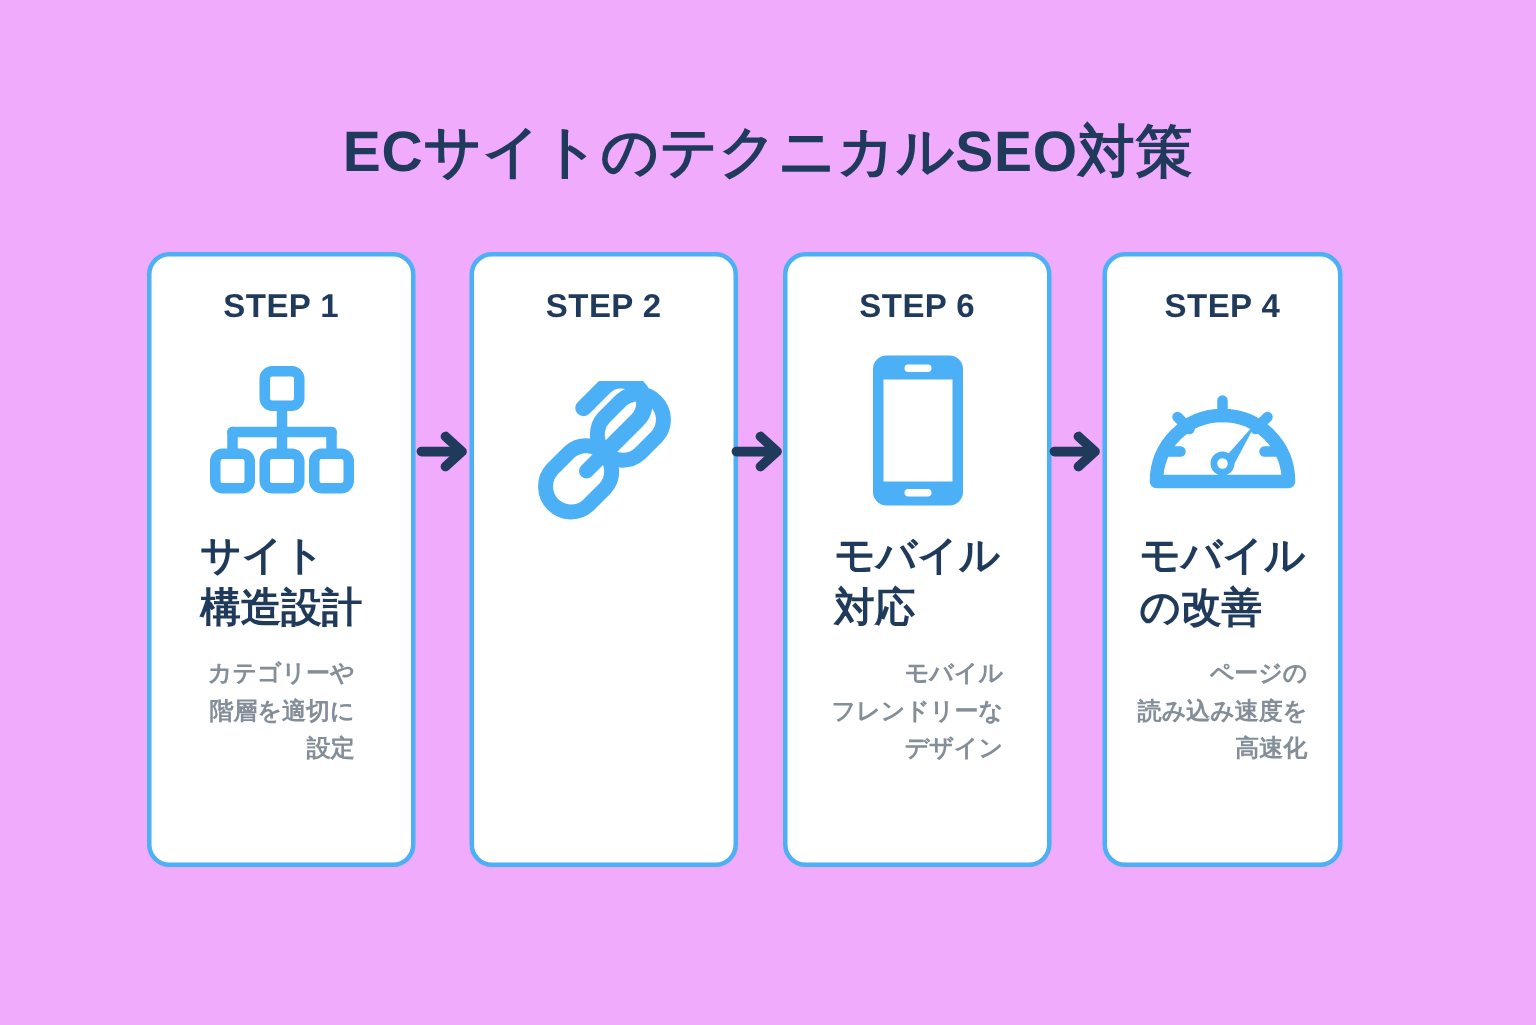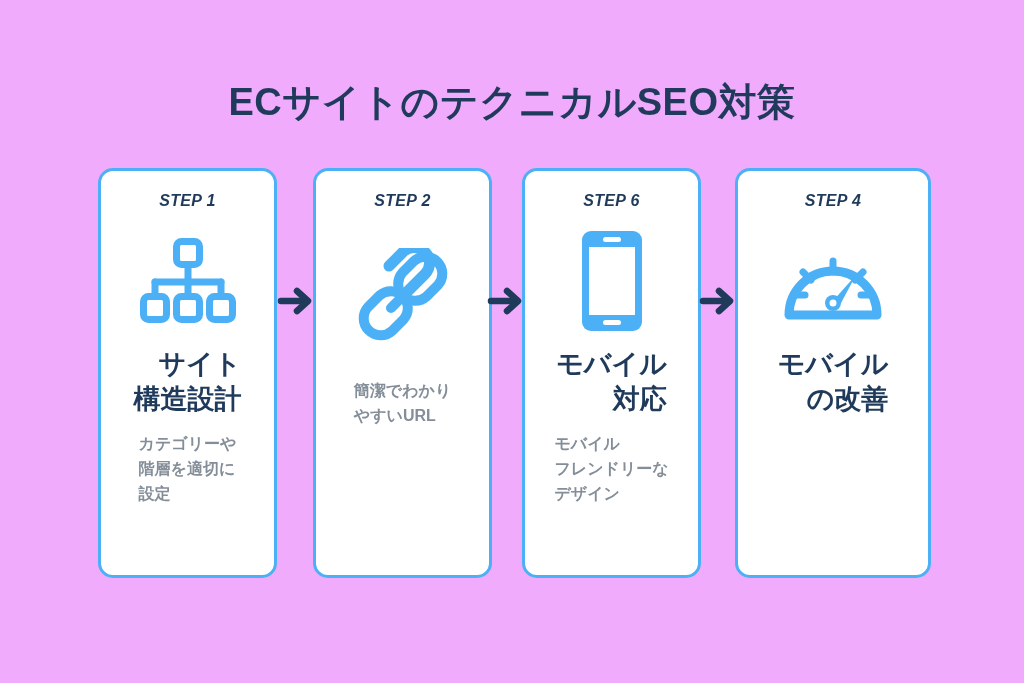--- a/index.html
+++ b/index.html
@@ -54,56 +54,55 @@
     background: #ffffff;
     border: 3px solid #4BB0F5;
     border-radius: 15px;
     display: flex;
     flex-direction: column;
     align-items: center;
   }
   .step-card.c0 { left: 0px; }
   .step-card.c1 { left: 215px; gap: 15px; }
   .step-card.c2 { left: 424px; }
-  .step-card.c3 { left: 637px; width: 196px; }
+  .step-card.c3 { left: 637px; width: 160px; }
 
   .step-label {
     margin-top: 22px;
-    font-size: 16px;
+    font-size: 22px;
     font-weight: bold;
     color: #1f3a5a;
     letter-spacing: 0.3px;
     line-height: 1;
-    font-style: italic;
   }
 
   .step-icon {
     margin-top: 20px;
     height: 104px;
     display: flex;
     align-items: center;
     justify-content: center;
   }
 
   .step-title {
     margin-top: 14px;
     font-size: 27px;
     font-weight: bold;
     color: #1f3a5a;
-    text-align: right;
+    text-align: left;
     line-height: 1.28;
     white-space: pre-line;
   }
 
   .step-desc {
     margin-top: 16px;
     font-size: 16px;
     font-weight: bold;
     color: #848e99;
-    text-align: left;
+    text-align: right;
     line-height: 1.55;
     white-space: pre-line;
   }
 
   
   .step-arrow {
     position: absolute;
     top: 281px;
     width: 40px;
     height: 40px;
@@ -157,22 +156,20 @@
             <path d="M40 30 L56 14 A16 16 0 0 1 80 38 L64 54 A16 16 0 0 1 40 30 Z" opacity="0"></path>
           </g>
 
           <g fill="none" stroke="#4BB0F5" stroke-width="10" stroke-linecap="round" stroke-linejoin="round">
             <path d="M55.5 26.5 L67 15 A17 17 0 0 1 91 39 L79.5 50.5 A17 17 0 0 1 55.5 26.5 Z" transform="translate(-8,-2)"></path>
             <path d="M40.5 69.5 L29 81 A17 17 0 0 1 5 57 L16.5 45.5 A17 17 0 0 1 40.5 69.5 Z" transform="translate(8,2)"></path>
             <path d="M36 60 L60 36"></path>
           </g>
         </svg>
       </div>
-      <div class="step-desc">簡潔でわかり
-やすいURL</div>
     </div>
 
     <div class="step-card c2">
       <div class="step-label">STEP 6</div>
       <div class="step-icon">
         <svg width="64" height="104" viewBox="0 0 64 104">
           <rect x="2" y="2" width="60" height="100" rx="9" fill="#4BB0F5"></rect>
           <rect x="9" y="18" width="46" height="68" fill="#ffffff"></rect>
           <rect x="23" y="8" width="18" height="5" rx="2.5" fill="#ffffff"></rect>
           <rect x="23" y="91" width="18" height="5" rx="2.5" fill="#ffffff"></rect>
@@ -200,20 +197,23 @@
             <line x1="91" y1="56" x2="80" y2="56"></line>
           </g>
 
           <path d="M50.5 63.5 L75 36 L60 64 Z" fill="#4BB0F5"></path>
           <circle cx="52" cy="64" r="8" fill="#4BB0F5"></circle>
           <circle cx="52" cy="64" r="3.5" fill="#ffffff"></circle>
         </svg>
       </div>
       <div class="step-title">モバイル
 の改善</div>
+      <div class="step-desc">ページの
+読み込み速度を
+高速化</div>
     </div>
 
   </div>
 
   <div class="step-arrow a0">
     <svg width="40" height="40" viewBox="0 0 40 40">
       <g fill="none" stroke="#1f3a5a" stroke-width="6.5" stroke-linecap="round" stroke-linejoin="round">
         <line x1="4" y1="20" x2="27" y2="20"></line>
         <polyline points="20,10 31,20 20,30"></polyline>
       </g>

